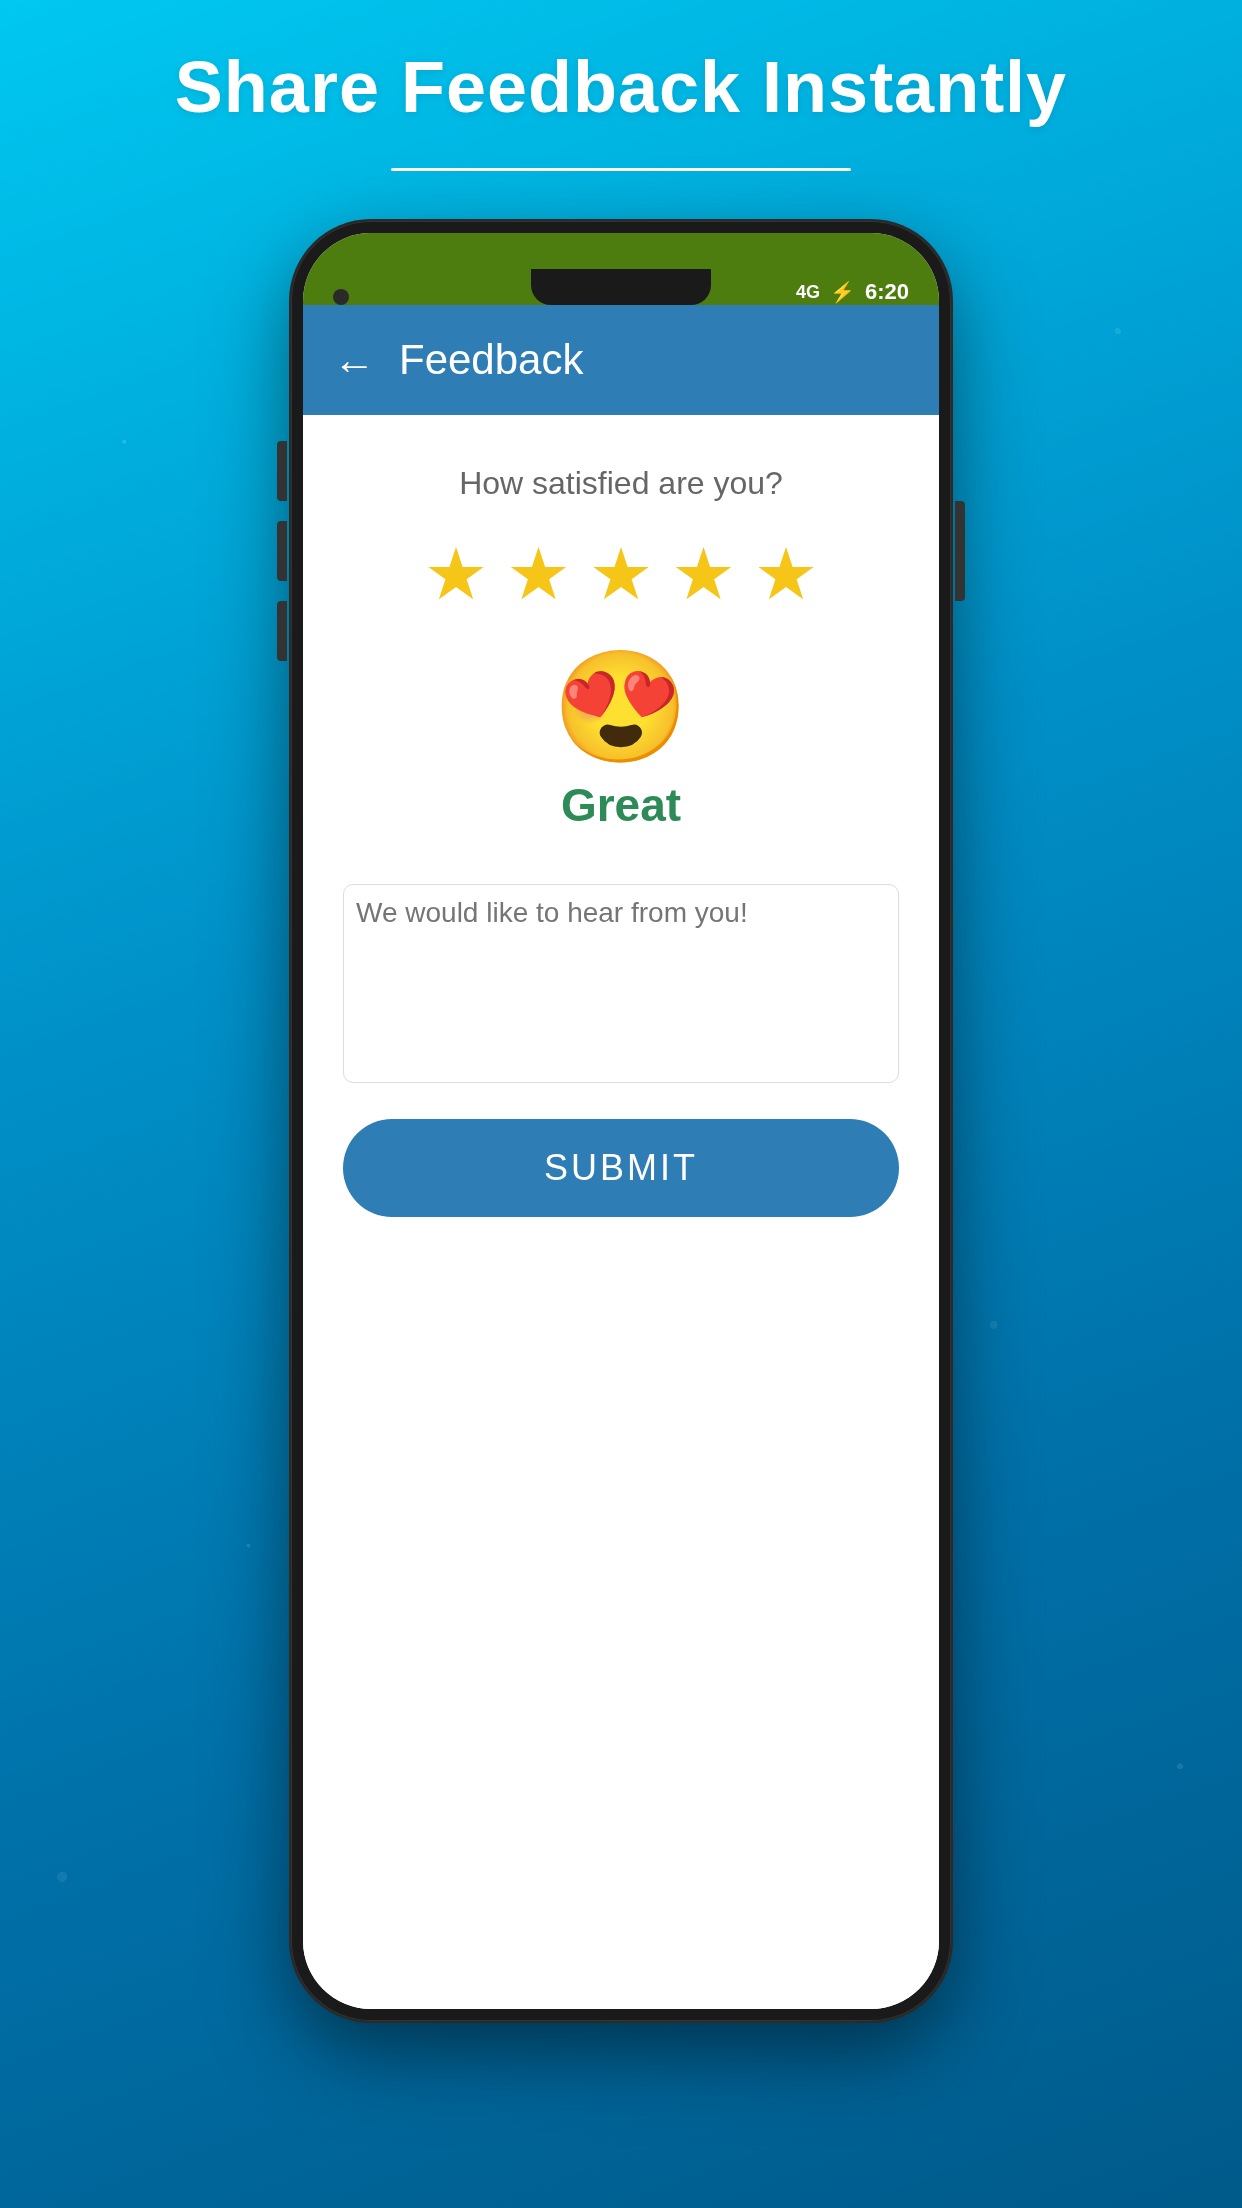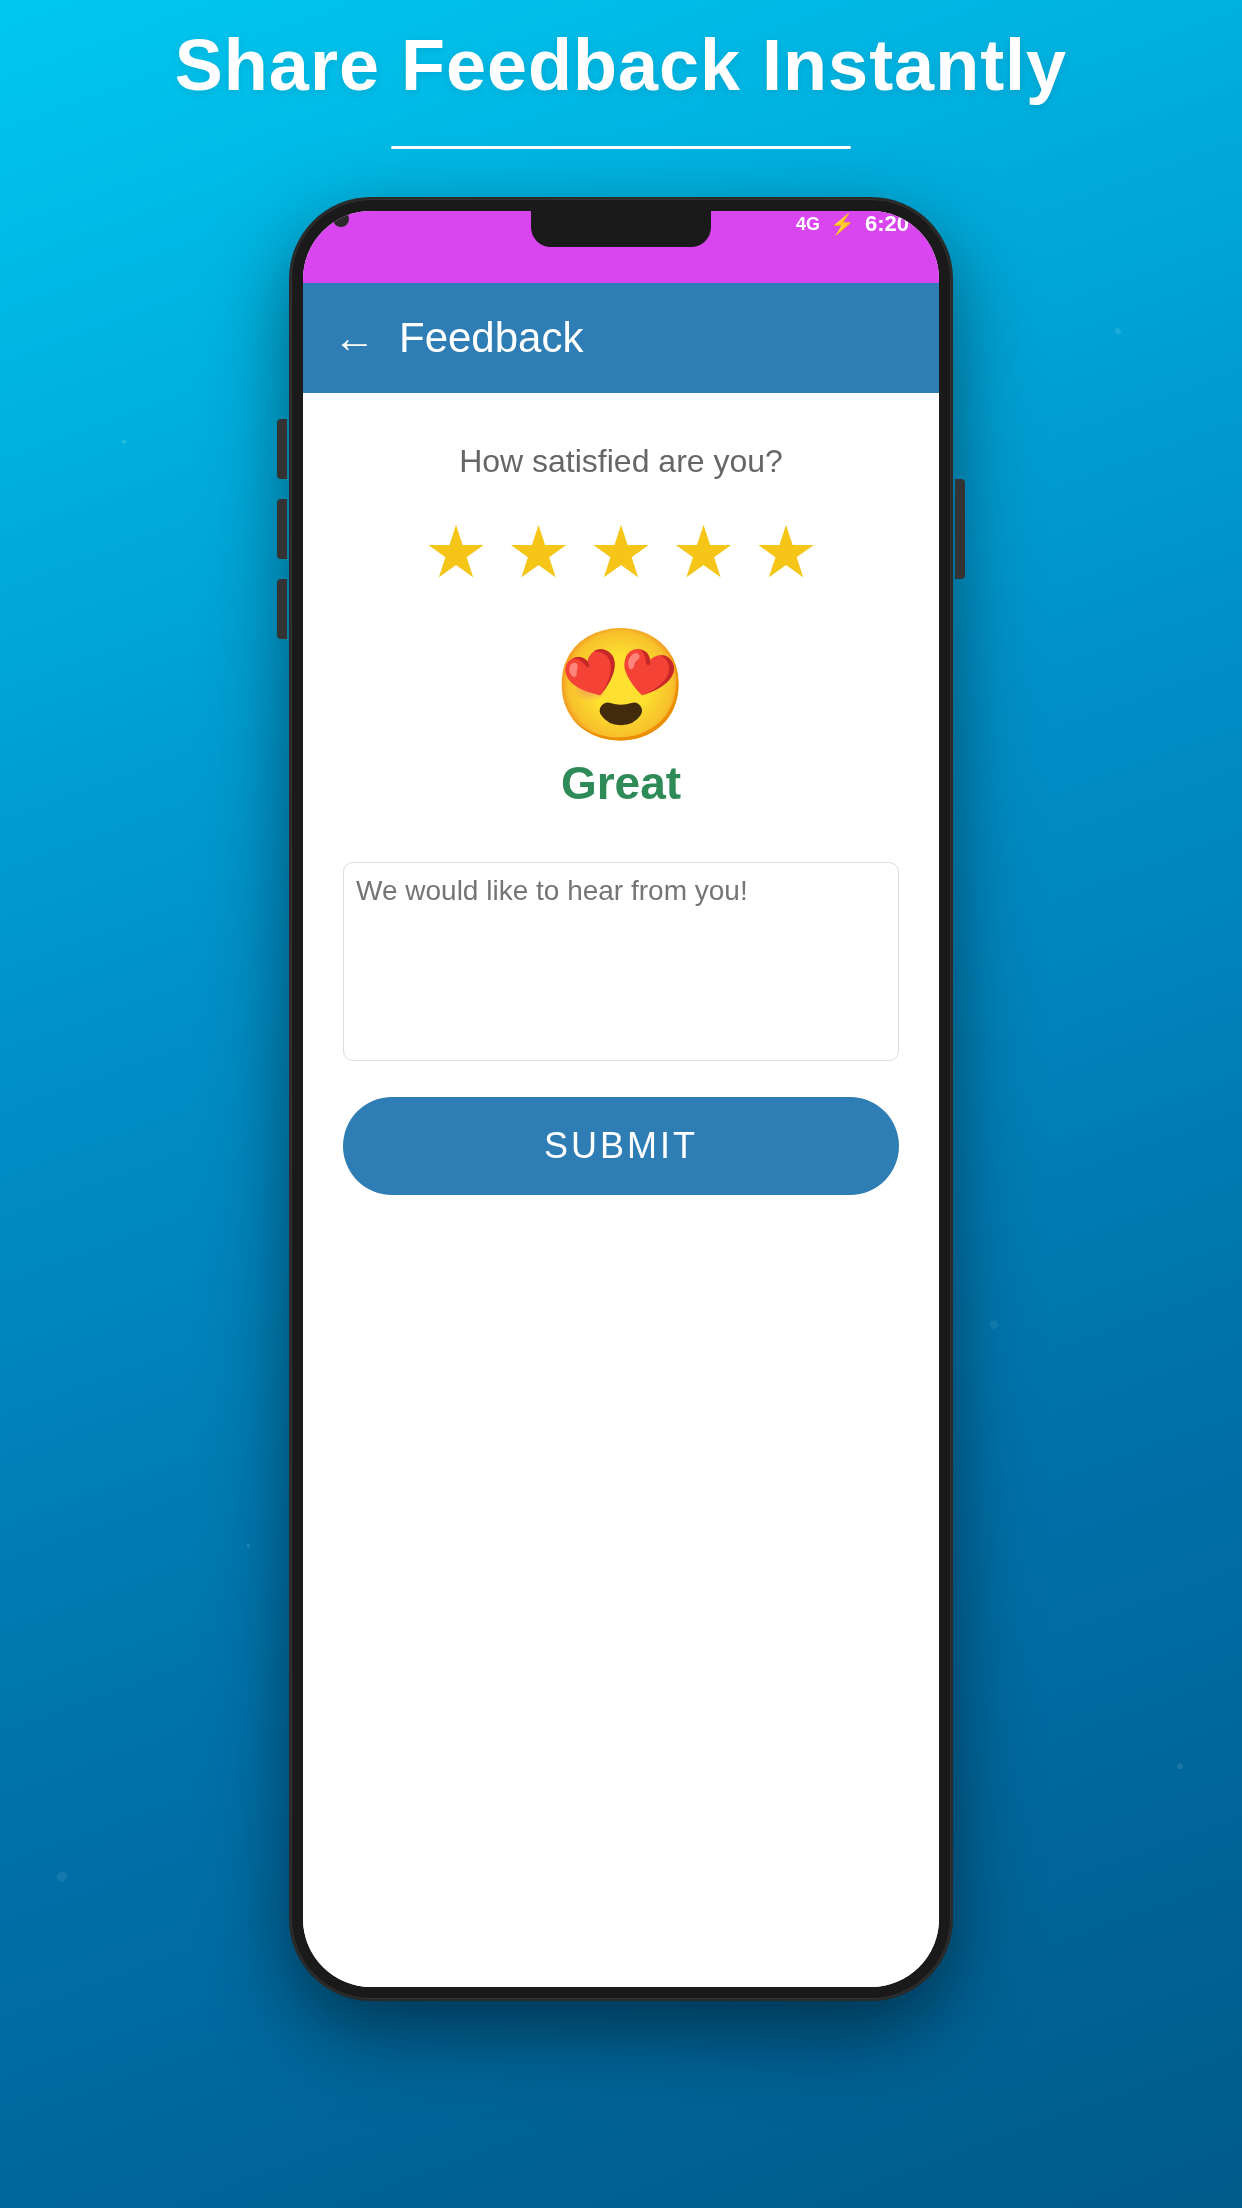--- a/index.html
+++ b/index.html
@@ -27,21 +27,21 @@
         radial-gradient(circle at 80% 60%, rgba(255,255,255,0.08) 4px, transparent 4px),
         radial-gradient(circle at 20% 70%, rgba(255,255,255,0.12) 2px, transparent 2px),
         radial-gradient(circle at 60% 80%, rgba(255,255,255,0.1) 3px, transparent 3px),
         radial-gradient(circle at 5% 85%, rgba(255,255,255,0.08) 5px, transparent 5px),
         radial-gradient(circle at 95% 80%, rgba(255,255,255,0.1) 3px, transparent 3px),
         radial-gradient(circle at 50% 90%, rgba(255,255,255,0.06) 6px, transparent 6px);
       pointer-events: none;
     }
 
     .header-section {
-      padding-top: 24px;
+      padding-top: 46px;
       text-align: center;
       width: 100%;
       z-index: 1;
     }
 
     .header-title {
       color: white;
       font-size: 72px;
       font-weight: 700;
       letter-spacing: 1px;
@@ -104,24 +104,24 @@
       height: 100%;
       background: #f0f0f0;
       border-radius: 68px;
       overflow: hidden;
       display: flex;
       flex-direction: column;
     }
 
     
     .status-bar {
-      background: #d946ef;
+      background: #4d7c0f;
       height: 72px;
       display: flex;
-      align-items: flex-start;
+      align-items: flex-end;
       justify-content: space-between;
       padding: 0 30px;
       flex-shrink: 0;
       position: relative;
     }
 
     .status-bar-left {
       display: flex;
       align-items: center;
     }

